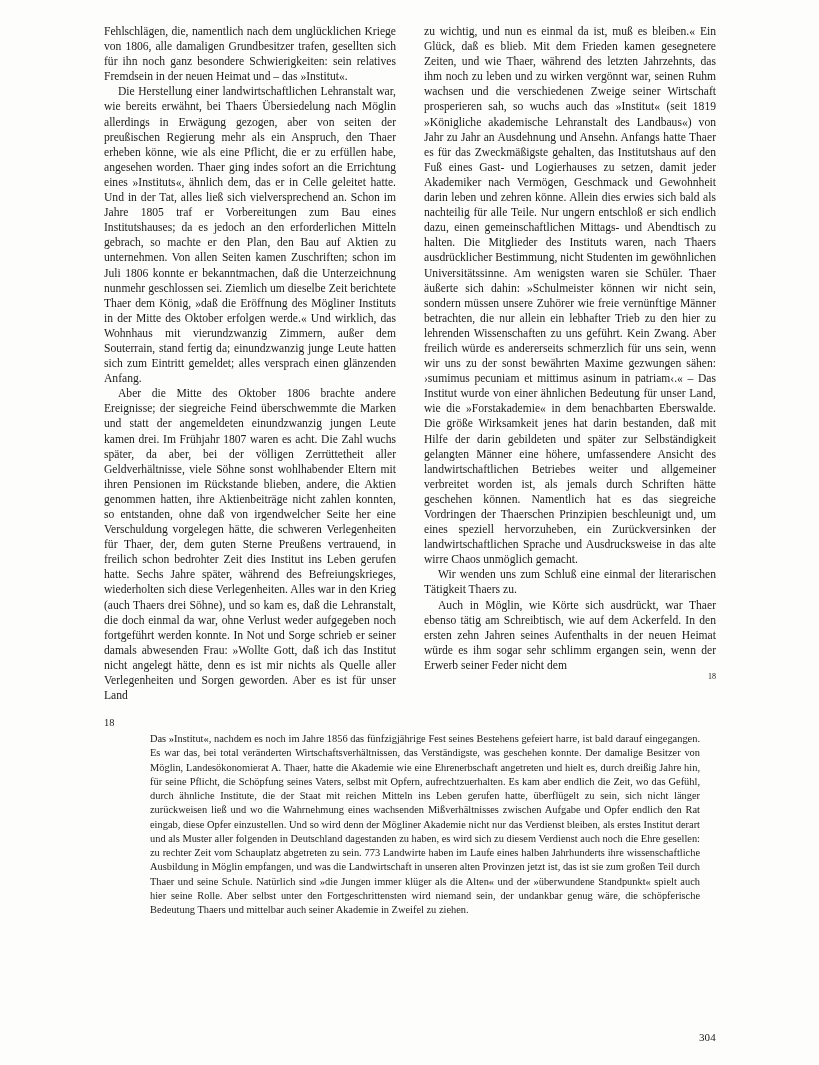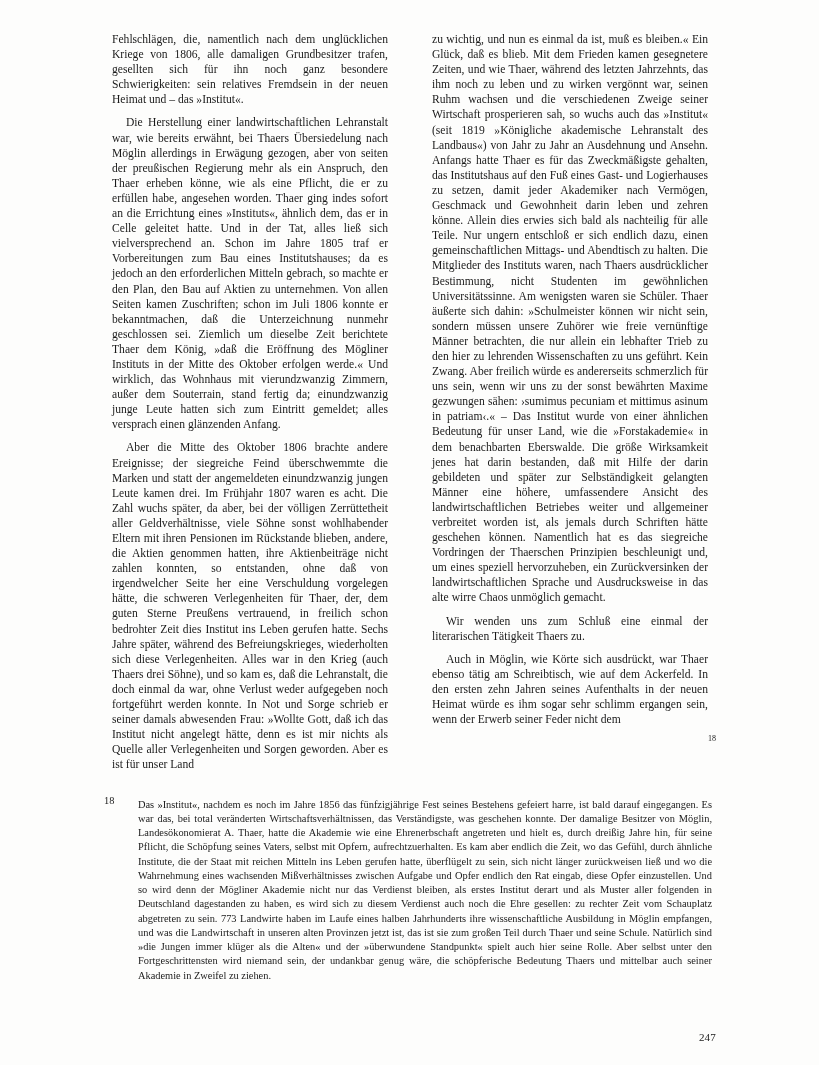--- a/index.html
+++ b/index.html
@@ -30,21 +30,21 @@
   }
   .columns {
     display: flex;
     gap: 28px;
     align-items: flex-start;
   }
   .col {
     width: 292px;
   }
   p.body {
-    margin: 8px;
+    margin: 0;
     font-size: 11.6px;
     line-height: 15.1px;
     text-align: justify;
     text-justify: inter-word;
     hyphens: manual;
   }
   p.body + p.body {
     text-indent: 14px;
   }
   .footnote-area {
@@ -58,21 +58,21 @@
     font-size: 10.4px;
     line-height: 14.2px;
     width: 20px;
     flex: 0 0 20px;
   }
   .fn-text {
     font-size: 10.4px;
     line-height: 14.25px;
     text-align: justify;
     flex: 1 1 auto;
-    margin: 4px;
+    margin: 16px;
   }
   .page-number {
     position: absolute;
     right: 103px;
     bottom: 22px;
     font-size: 11px;
     letter-spacing: 0.2px;
   }
   sup.fn-ref {
     font-size: 8px;
@@ -103,14 +103,14 @@
 
     </div>
 
     <div class="footnote-area">
       <div class="fn-num">18</div>
       <p class="fn-text">Das »Institut«, nachdem es noch im Jahre 1856 das fünfzigjährige Fest seines Bestehens gefeiert harre, ist bald darauf eingegangen. Es war das, bei total veränderten Wirtschaftsverhältnissen, das Verständigste, was geschehen konnte. Der damalige Besitzer von Möglin, Landesökonomierat A. Thaer, hatte die Akademie wie eine Ehrenerbschaft angetreten und hielt es, durch dreißig Jahre hin, für seine Pflicht, die Schöpfung seines Vaters, selbst mit Opfern, aufrechtzuerhalten. Es kam aber endlich die Zeit, wo das Gefühl, durch ähnliche Institute, die der Staat mit reichen Mitteln ins Leben gerufen hatte, überflügelt zu sein, sich nicht länger zurückweisen ließ und wo die Wahrnehmung eines wachsenden Mißverhältnisses zwischen Aufgabe und Opfer endlich den Rat eingab, diese Opfer einzustellen. Und so wird denn der Mögliner Akademie nicht nur das Verdienst bleiben, als erstes Institut derart und als Muster aller folgenden in Deutschland dagestanden zu haben, es wird sich zu diesem Verdienst auch noch die Ehre gesellen: zu rechter Zeit vom Schauplatz abgetreten zu sein. 773 Landwirte haben im Laufe eines halben Jahrhunderts ihre wissenschaftliche Ausbildung in Möglin empfangen, und was die Landwirtschaft in unseren alten Provinzen jetzt ist, das ist sie zum großen Teil durch Thaer und seine Schule. Natürlich sind »die Jungen immer klüger als die Alten« und der »überwundene Standpunkt« spielt auch hier seine Rolle. Aber selbst unter den Fortgeschrittensten wird niemand sein, der undankbar genug wäre, die schöpferische Bedeutung Thaers und mittelbar auch seiner Akademie in Zweifel zu ziehen.</p>
     </div>
 
   </div>
 
-  <div class="page-number">247</div>
+  <div class="page-number">304</div>
 </div>
 
 </body></html>

